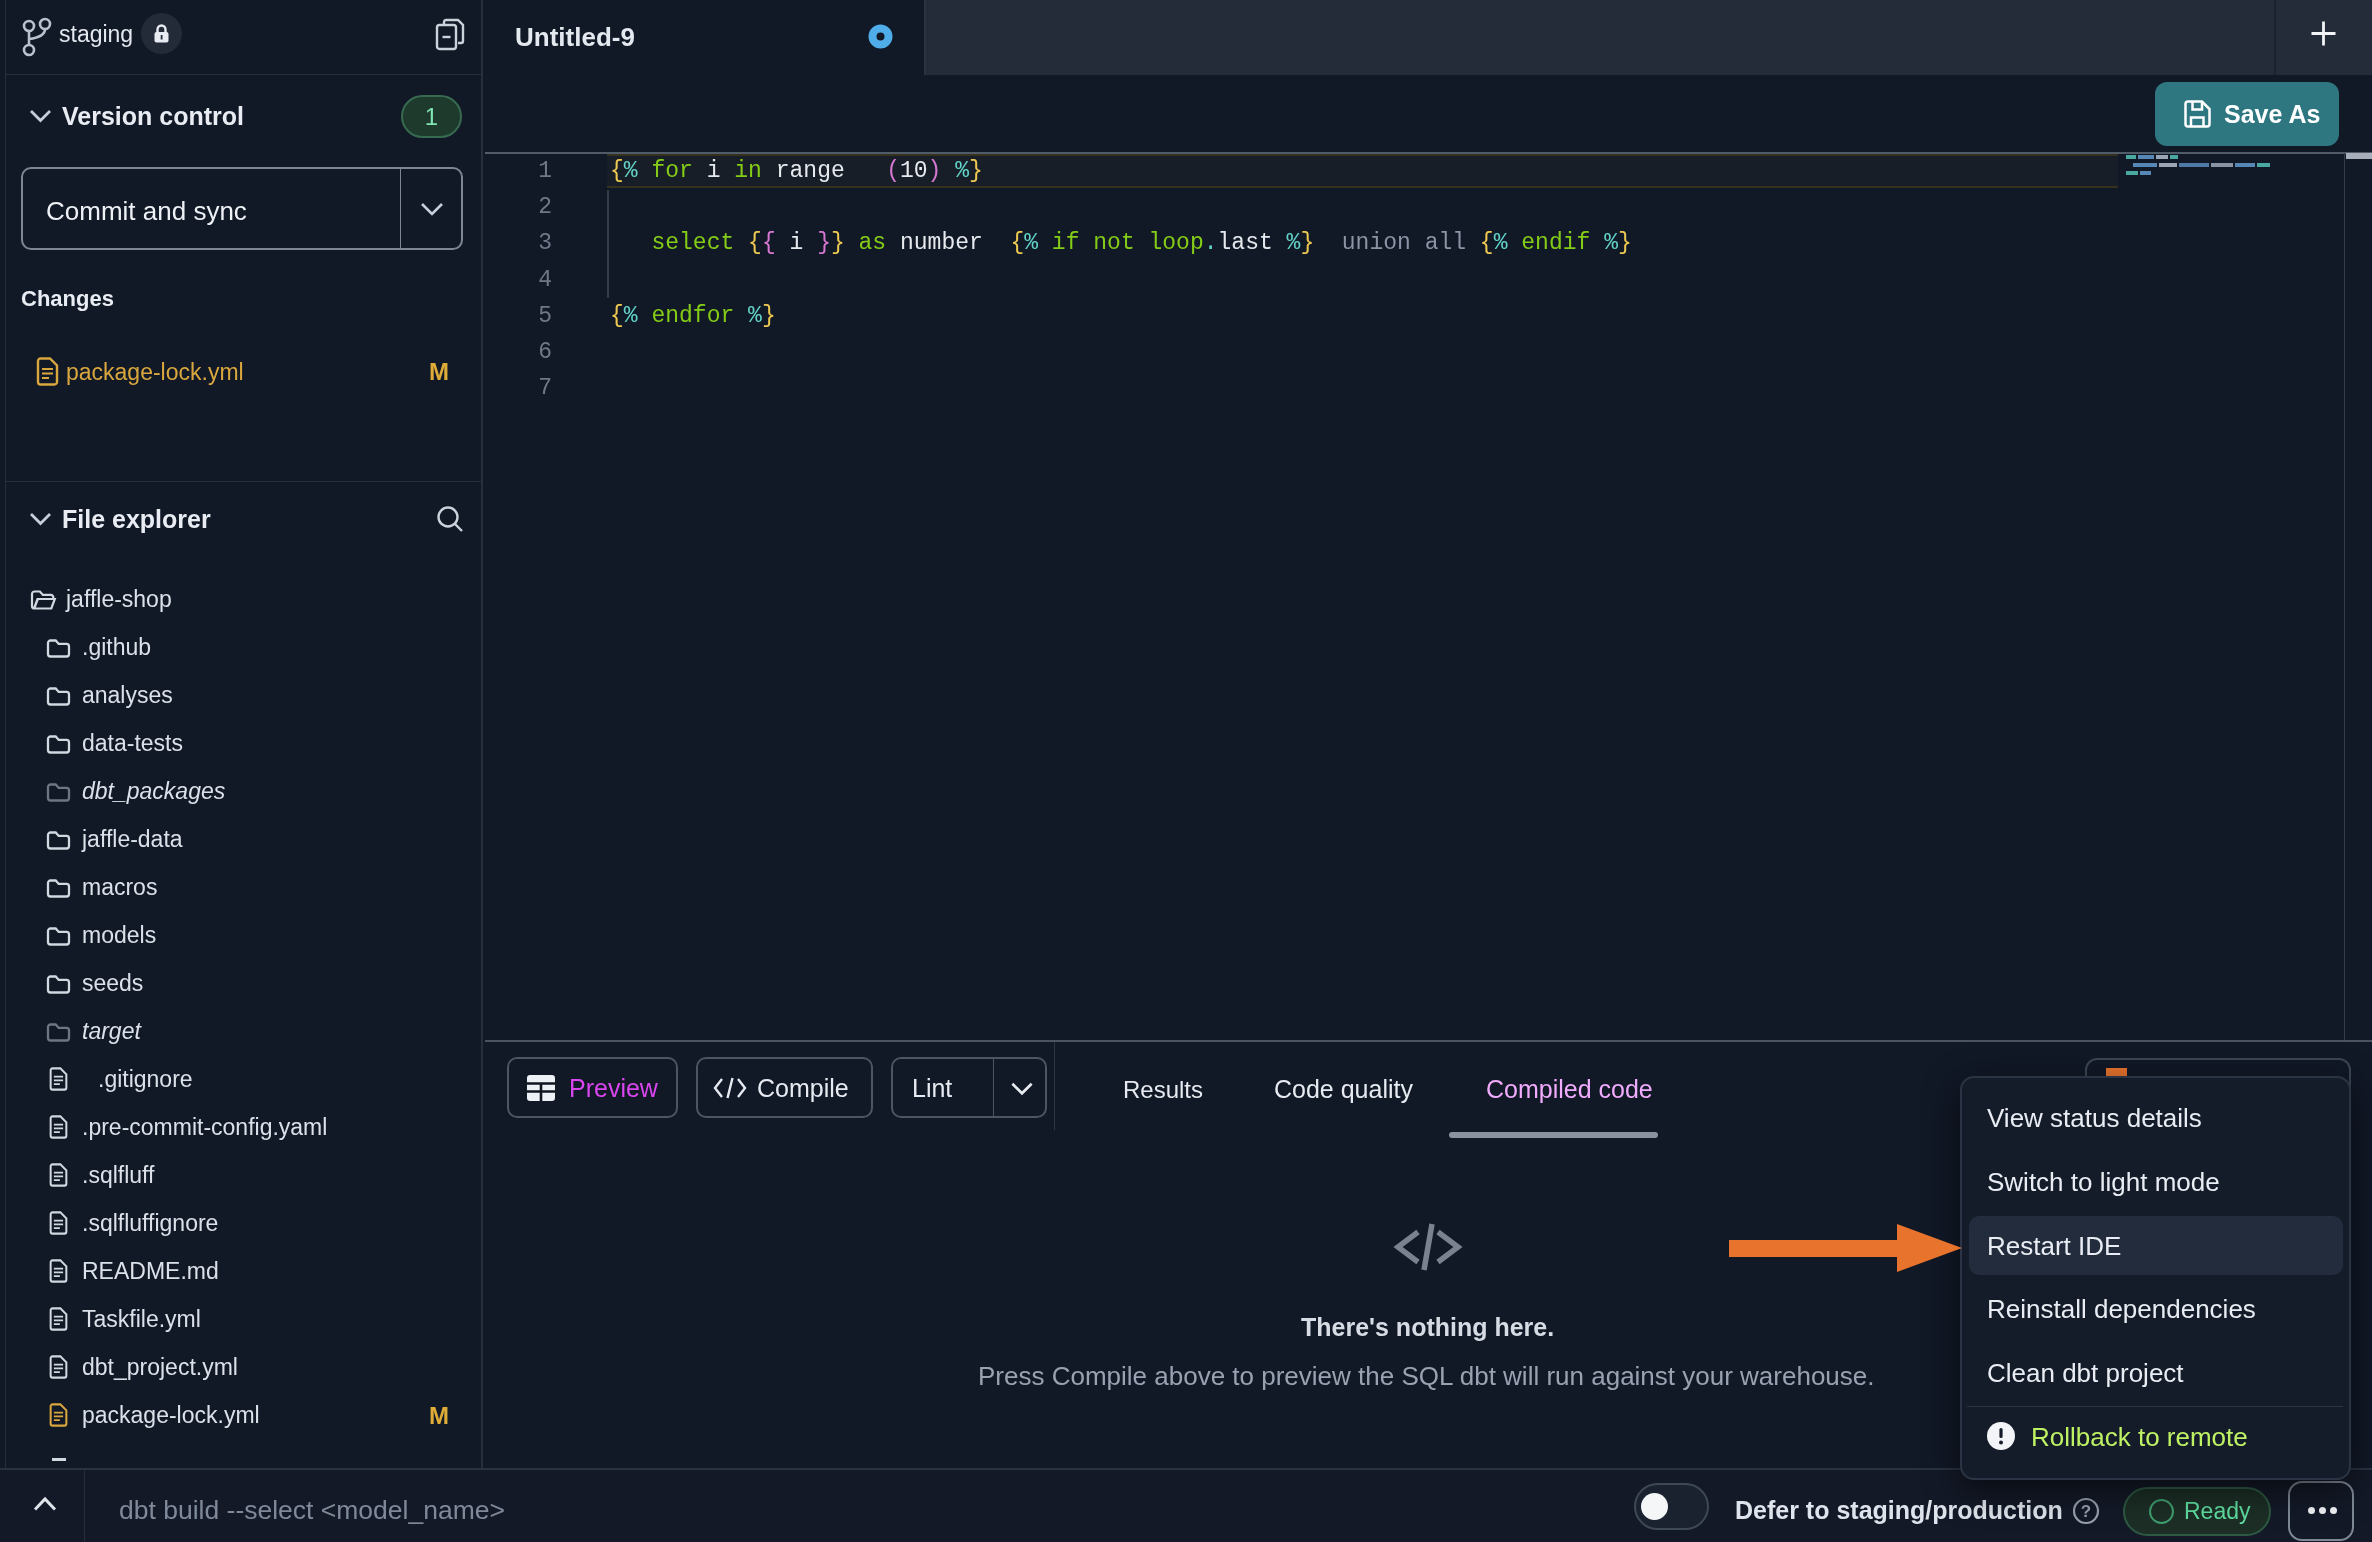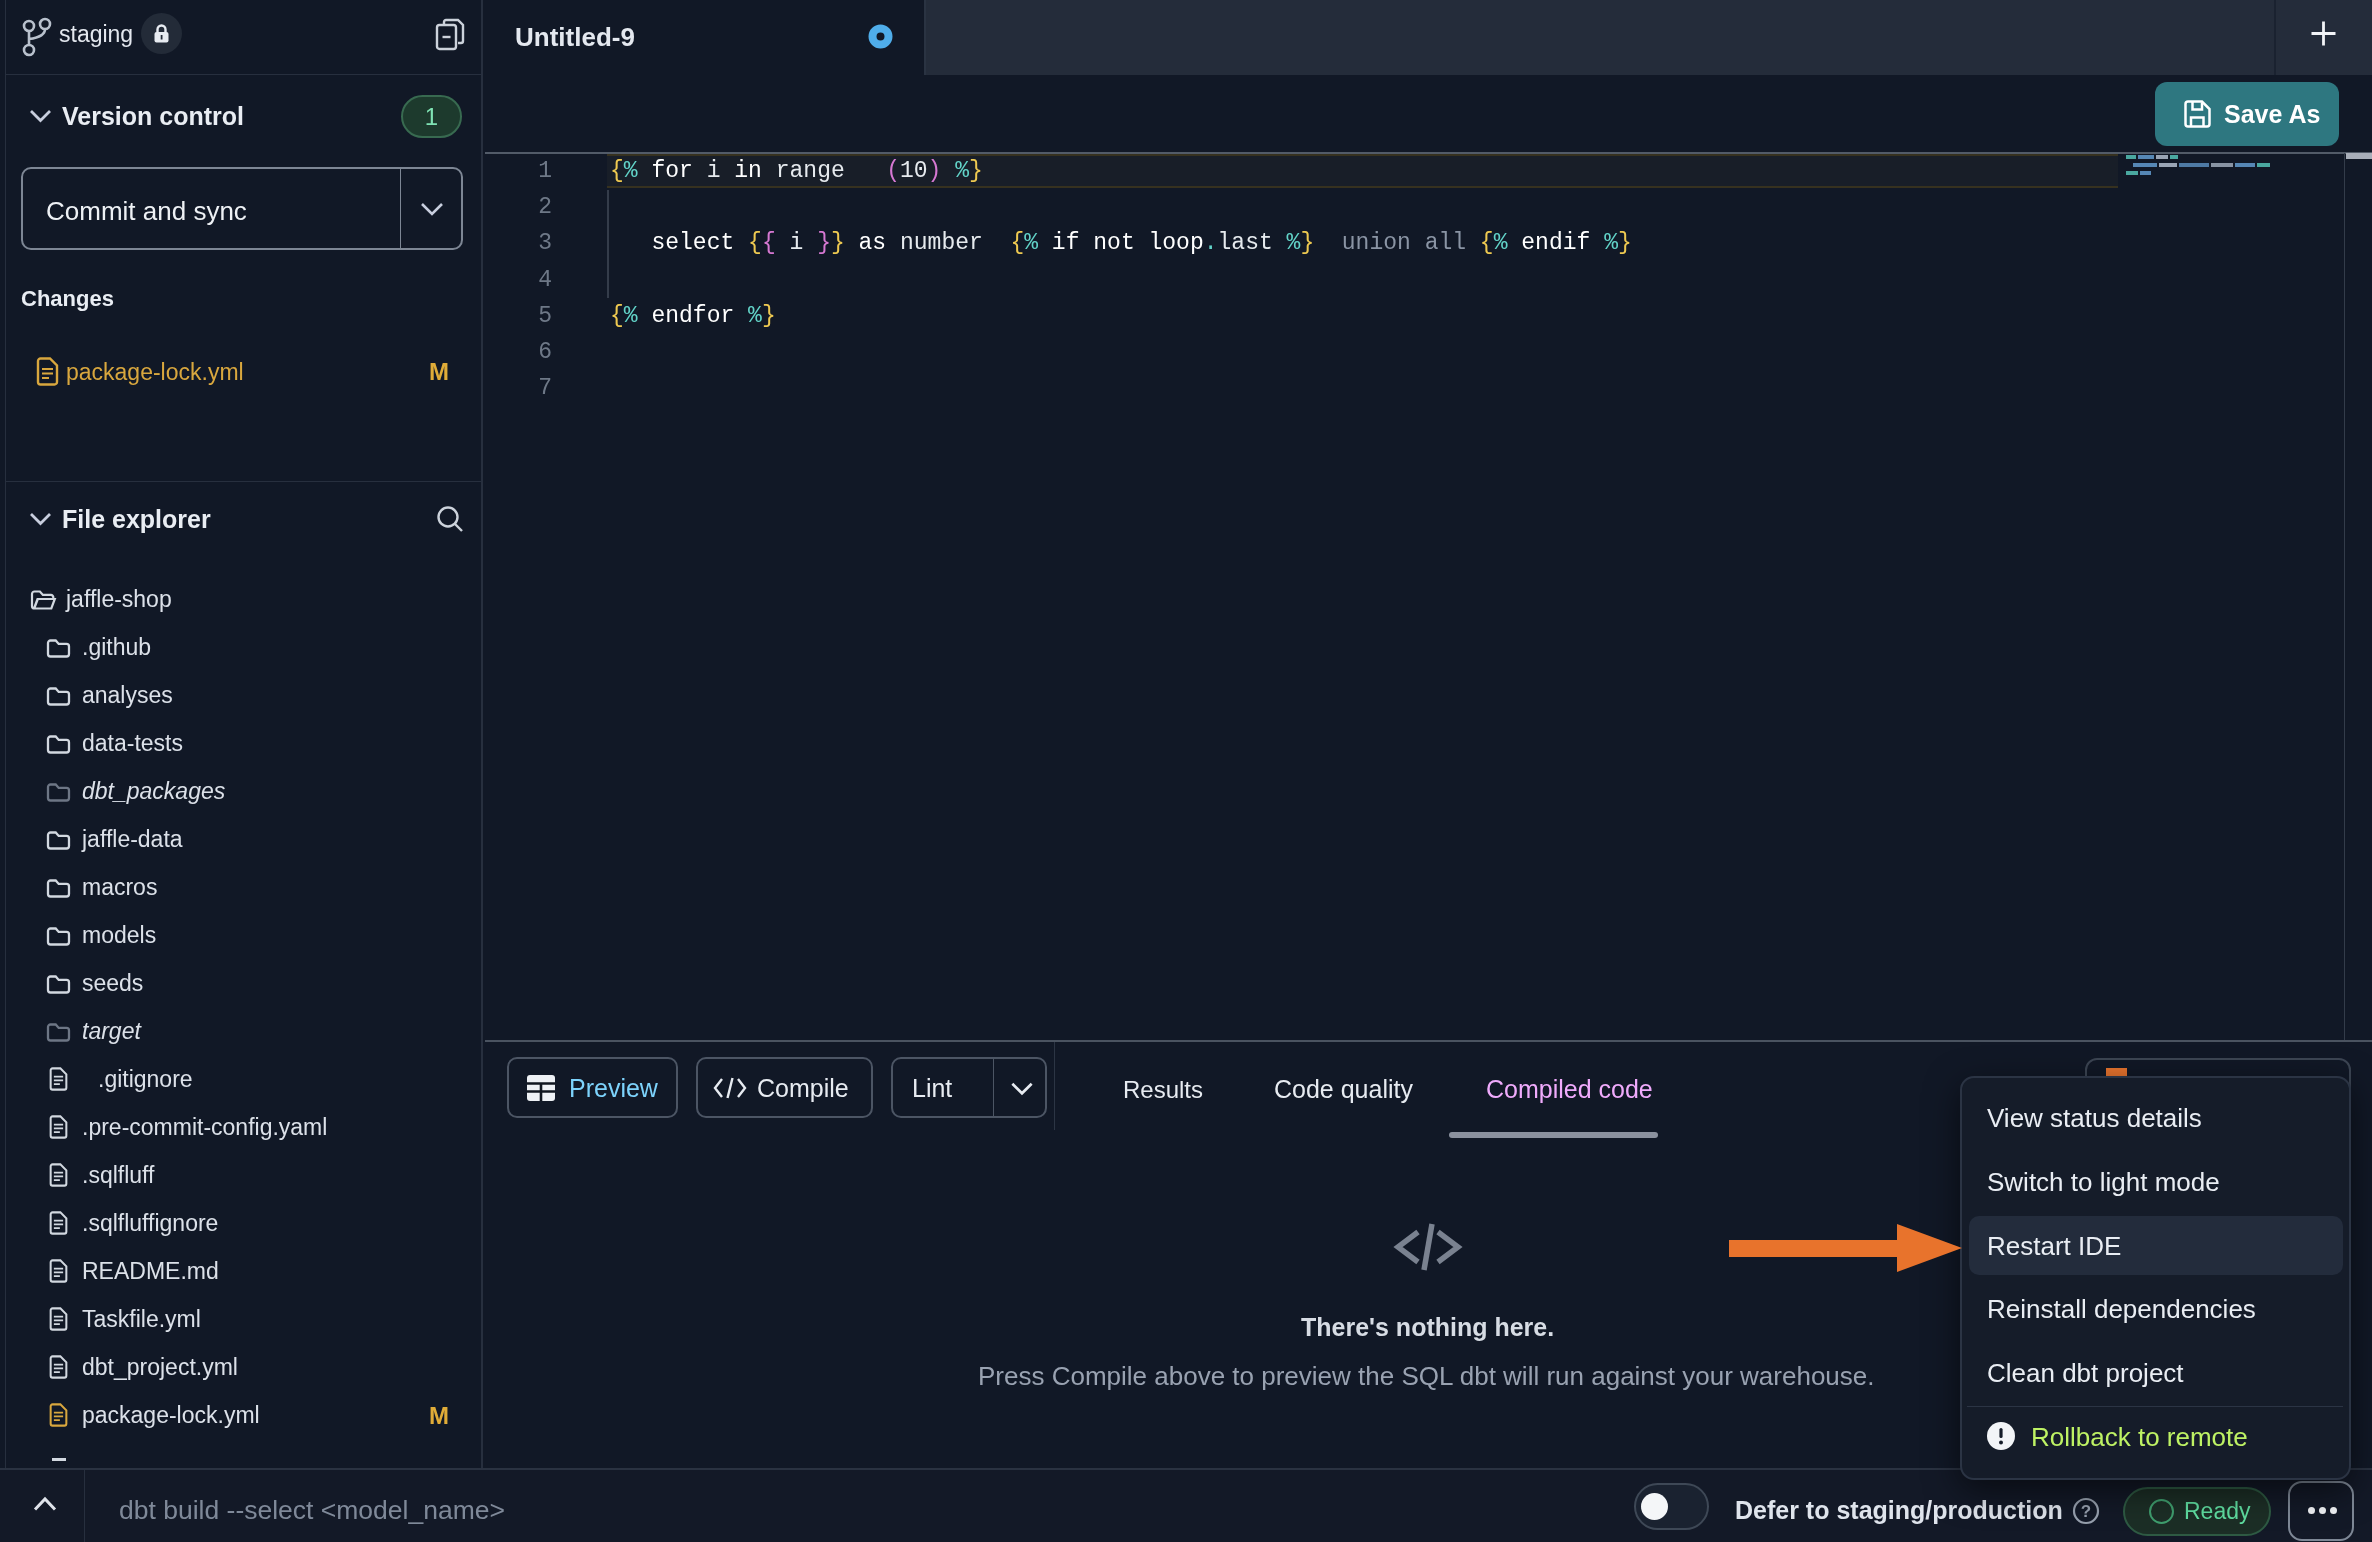--- a/index.html
+++ b/index.html
@@ -7,21 +7,21 @@
 body{background:#111826;font-family:"Liberation Sans",sans-serif;color:#dfe4ec;position:relative}
 .abs{position:absolute}
 .mono{font-family:"Liberation Mono",monospace}
 svg{display:block}
 
 .amber{color:#d9a73e}
 .dim{color:#6d7685;font-style:italic}
 .row-txt{font-size:23px;color:#dce1e9}
 .sec-title{font-size:25px;font-weight:bold;color:#e9edf3}
 
-.cy{color:#eec951}.ct{color:#62d3c8}.cb{color:#ffffff}.cw{color:#e6eaee}.cm{color:#d678d2}.cg{color:#8a94a4}
+.cy{color:#eec951}.ct{color:#62d3c8}.cb{color:#84cc16}.cw{color:#e6eaee}.cm{color:#d678d2}.cg{color:#8a94a4}
 </style>
 </head>
 <body>
 
 <div class="abs" style="left:0;top:0;width:483px;height:1468px;background:#111826;border-right:2px solid #272f3e"></div>
 <div class="abs" style="left:5px;top:0;width:1px;height:1468px;background:#272f3e"></div>
 
 <div class="abs" style="left:6px;top:74px;width:477px;height:1px;background:#272f3e"></div>
 <svg class="abs" style="left:22px;top:17px" width="30" height="40" viewBox="0 0 30 40">
   <circle cx="7" cy="9" r="5" fill="none" stroke="#b9c1cd" stroke-width="2.6"></circle>
@@ -201,21 +201,21 @@
 <div class="abs" style="left:2344px;top:153px;width:1px;height:889px;background:#333c4a"></div>
 <div class="abs" style="left:2346px;top:153px;width:26px;height:6px;background:#a8aeb9"></div>
 
 <div class="abs" style="left:485px;top:1040px;width:1887px;height:2px;background:#4a5360"></div>
 
 <div class="abs" style="left:507px;top:1057px;width:171px;height:61px;border:2px solid #4c5564;border-radius:10px"></div>
 <svg class="abs" style="left:526px;top:1073px" width="30" height="30" viewBox="0 0 30 30">
   <rect x="1" y="2" width="28" height="26" rx="3" fill="#eef1f5"></rect>
   <path d="M1 10.5 h28 M1 18.5 h28 M15 10.5 V28" stroke="#10161f" stroke-width="2.6"></path>
 </svg>
-<div class="abs" style="left:569px;top:1074px;font-size:25px;color:#7dd3fc">Preview</div>
+<div class="abs" style="left:569px;top:1074px;font-size:25px;color:#d946ef">Preview</div>
 <div class="abs" style="left:696px;top:1057px;width:177px;height:61px;border:2px solid #4c5564;border-radius:10px"></div>
 <svg class="abs" style="left:713px;top:1076px" width="34" height="24" viewBox="0 0 34 24">
   <path d="M9 3 L2 12 l7 9 M25 3 l7 9 -7 9 M19.5 2 L14.5 22" fill="none" stroke="#e7ebf1" stroke-width="2.4"></path>
 </svg>
 <div class="abs" style="left:757px;top:1074px;font-size:25px;color:#e7ebf1">Compile</div>
 <div class="abs" style="left:891px;top:1057px;width:156px;height:61px;border:2px solid #4c5564;border-radius:10px"></div>
 <div class="abs" style="left:993px;top:1059px;width:1px;height:57px;background:#4c5564"></div>
 <div class="abs" style="left:912px;top:1074px;font-size:25px;color:#e7ebf1">Lint</div>
 <svg class="abs" style="left:1010px;top:1081px" width="24" height="15" viewBox="0 0 22 14">
   <path d="M2 2.5 l9 9 9-9" fill="none" stroke="#e7ebf1" stroke-width="2.5"></path>

